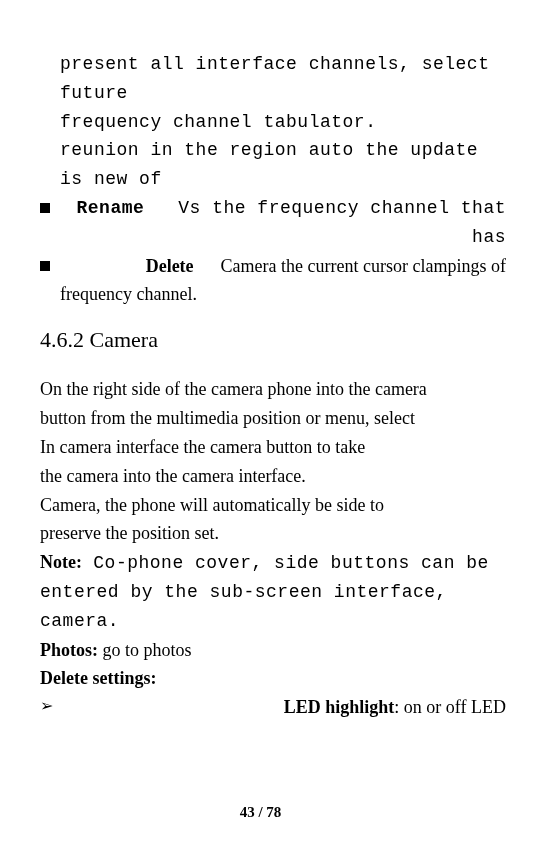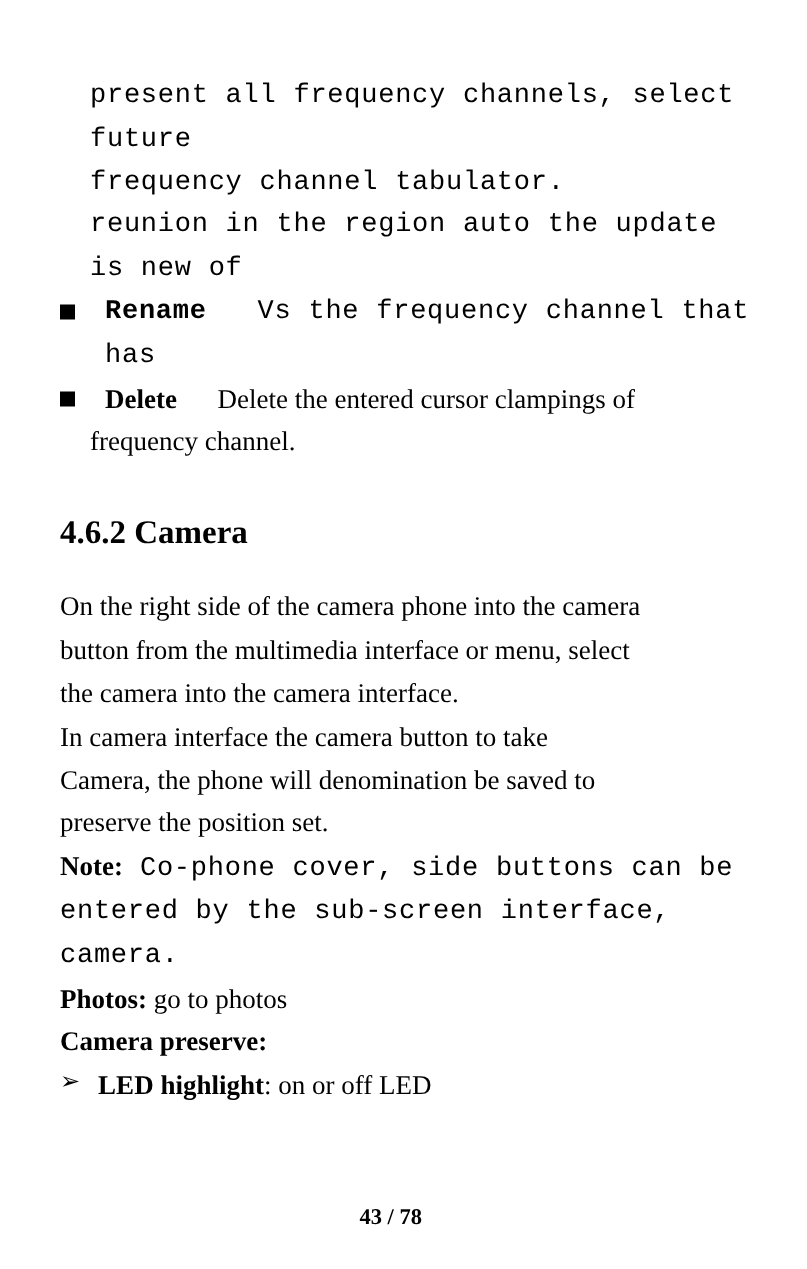--- a/index.html
+++ b/index.html
@@ -45,92 +45,93 @@
       font-size: 16px;
     }
     .mono {
       font-family: "Courier New", monospace;
       letter-spacing: 0.5px;
     }
     .bold {
       font-weight: bold;
     }
     .section-title {
-      font-weight: bold;
+      font-weight: normal;
       font-size: 22px;
-      margin-top: 28px;
+      margin-top: 13px;
       margin-bottom: 18px;
     }
     .para {
       margin: 0;
     }
     .footer {
       position: absolute;
       bottom: 22px;
       left: 0;
       right: 17px;
       text-align: center;
       font-weight: bold;
       font-size: 15px;
     }
     .li-text {
       flex: 1;
+      text-align: right;
     }
   </style>
 </head>
 <body>
 
 <div class="content">
 
   <div class="indent-block">
-    <p class="para mono">present all frequency channels, select future</p>
+    <p class="para mono">present all interface channels, select future</p>
     <p class="para mono">frequency channel tabulator.</p>
     <p class="para mono">reunion in the region auto the update is new of</p>
   </div>
 
   <div class="bullet-line">
     <span class="bullet-square"></span>
     <span class="li-text mono">
       <span class="bold mono">Rename</span>&nbsp;&nbsp;&nbsp;<span>Vs the frequency channel that has</span>
     </span>
   </div>
   <div class="indent-block">
   </div>
 
   <div class="bullet-line">
     <span class="bullet-square"></span>
     <span class="li-text">
-      <span class="bold">Delete</span>&nbsp;&nbsp;&nbsp;&nbsp;&nbsp;&nbsp;<span>Delete the entered cursor clampings of</span>
+      <span class="bold">Delete</span>&nbsp;&nbsp;&nbsp;&nbsp;&nbsp;&nbsp;<span>Camera the current cursor clampings of</span>
     </span>
   </div>
   <div class="indent-block">
     <p class="para">frequency channel.</p>
   </div>
 
   <div class="section-title">4.6.2 Camera</div>
 
   <p class="para">On the right side of the camera phone into the camera</p>
-  <p class="para">button from the multimedia interface or menu, select</p>
+  <p class="para">button from the multimedia position or menu, select</p>
+  <p class="para">In camera interface the camera button to take</p>
+
   <p class="para">the camera into the camera interface.</p>
 
-  <p class="para">In camera interface the camera button to take</p>
-
-  <p class="para">Camera, the phone will denomination be saved to</p>
+  <p class="para">Camera, the phone will automatically be side to</p>
   <p class="para">preserve the position set.</p>
 
   <p class="para">
     <span class="bold">Note:</span><span class="mono"> Co-phone cover, side buttons can be</span>
   </p>
   <p class="para mono">entered by the sub-screen interface, camera.</p>
 
   <p class="para">
     <span class="bold">Photos:</span><span> go to photos</span>
   </p>
 
-  <p class="para bold">Camera preserve:</p>
+  <p class="para bold">Delete settings:</p>
 
   <div class="bullet-line">
     <span class="bullet-arrow">➢</span>
     <span class="li-text">
       <span class="bold">LED highlight</span><span>: on or off LED</span>
     </span>
   </div>
 
 </div>
 

